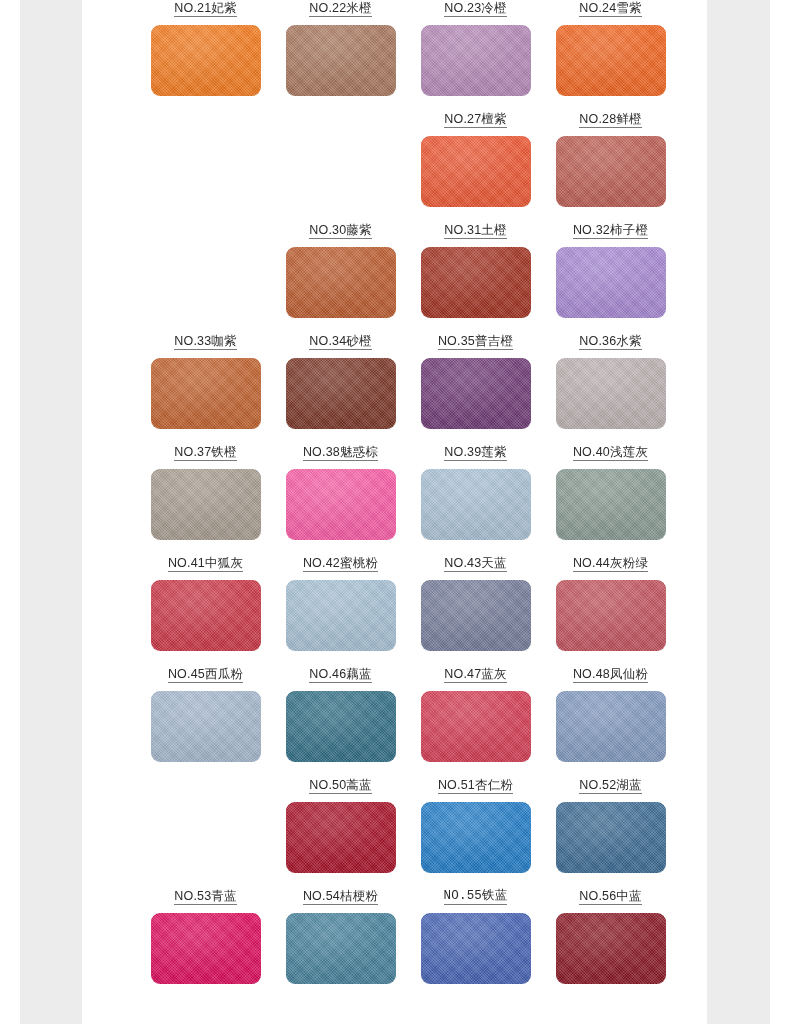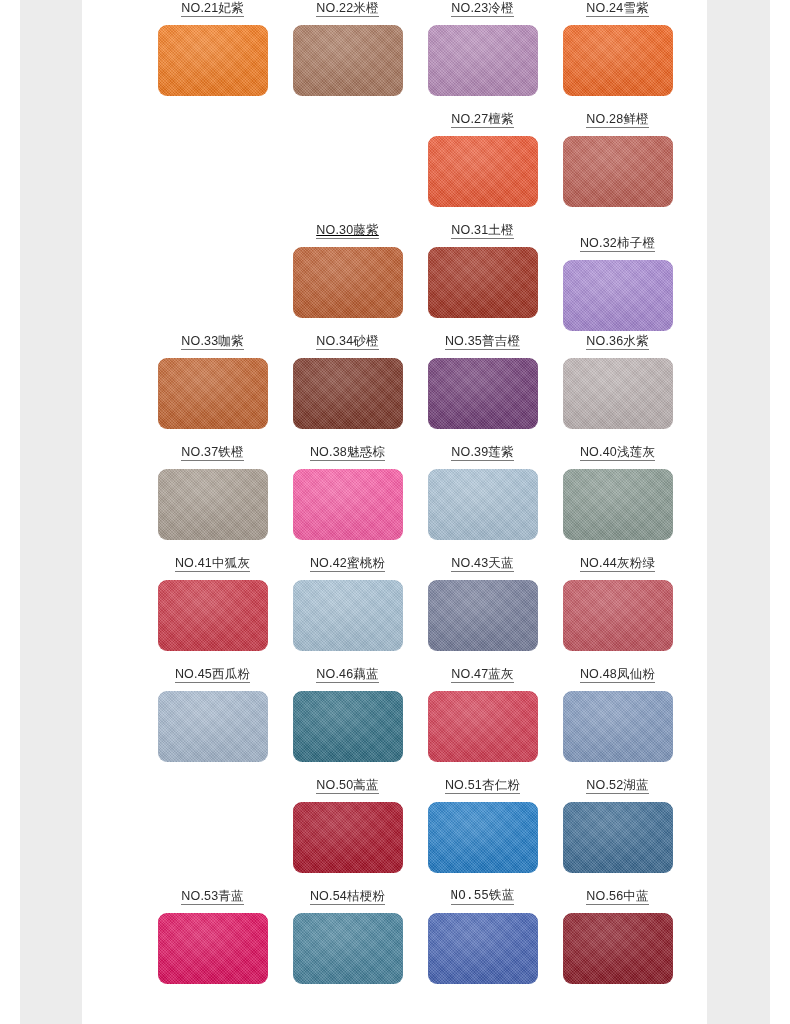--- a/index.html
+++ b/index.html
@@ -34,21 +34,21 @@
     position: absolute;
     top: 0;
     height: 1024px;
     background: #ffffff;
   }
   .edge-strip.left  { left: 0;   width: 20px; }
   .edge-strip.right { left: 770px; width: 20px; }
 
   #grid {
     position: absolute;
-    left: 89px;
+    left: 82px;
     top: 0;
     width: 625px;
     height: 1024px;
   }
 
   .swatch-cell {
     position: absolute;
     width: 135px;
     height: 111px;
   }
@@ -135,29 +135,29 @@
         <div class="swatch-chip" style="background-color: rgb(243, 100, 30);"></div>
       </div>
       <div class="swatch-cell" style="left: 326px; top: 108px;">
         <div class="swatch-label"><span class="u">NO.27檀紫</span></div>
         <div class="swatch-chip" style="background-color: rgb(238, 85, 48);"></div>
       </div>
       <div class="swatch-cell" style="left: 461px; top: 108px;">
         <div class="swatch-label"><span class="u">NO.28鲜橙</span></div>
         <div class="swatch-chip" style="background-color: rgb(188, 92, 81);"></div>
       </div>
-      <div class="swatch-cell" style="left: 191px; top: 219px; text-decoration: underline;">
+      <div class="swatch-cell" style="left: 191px; top: 219px;">
         <div class="swatch-label"><span class="u">NO.30藤紫</span></div>
         <div class="swatch-chip" style="background-color: rgb(188, 90, 44);"></div>
       </div>
       <div class="swatch-cell" style="left: 326px; top: 219px;">
         <div class="swatch-label"><span class="u">NO.31土橙</span></div>
         <div class="swatch-chip" style="background-color: rgb(162, 48, 31);"></div>
       </div>
-      <div class="swatch-cell" style="left: 461px; top: 219px; margin-top: 13px;">
+      <div class="swatch-cell" style="left: 461px; top: 219px;">
         <div class="swatch-label"><span class="u">NO.32柿子橙</span></div>
         <div class="swatch-chip" style="background-color: rgb(167, 136, 212);"></div>
       </div>
       <div class="swatch-cell" style="left: 56px; top: 330px;">
         <div class="swatch-label"><span class="u">NO.33咖紫</span></div>
         <div class="swatch-chip" style="background-color: rgb(194, 97, 44);"></div>
       </div>
       <div class="swatch-cell" style="left: 191px; top: 330px;">
         <div class="swatch-label"><span class="u">NO.34砂橙</span></div>
         <div class="swatch-chip" style="background-color: rgb(123, 53, 38);"></div>

